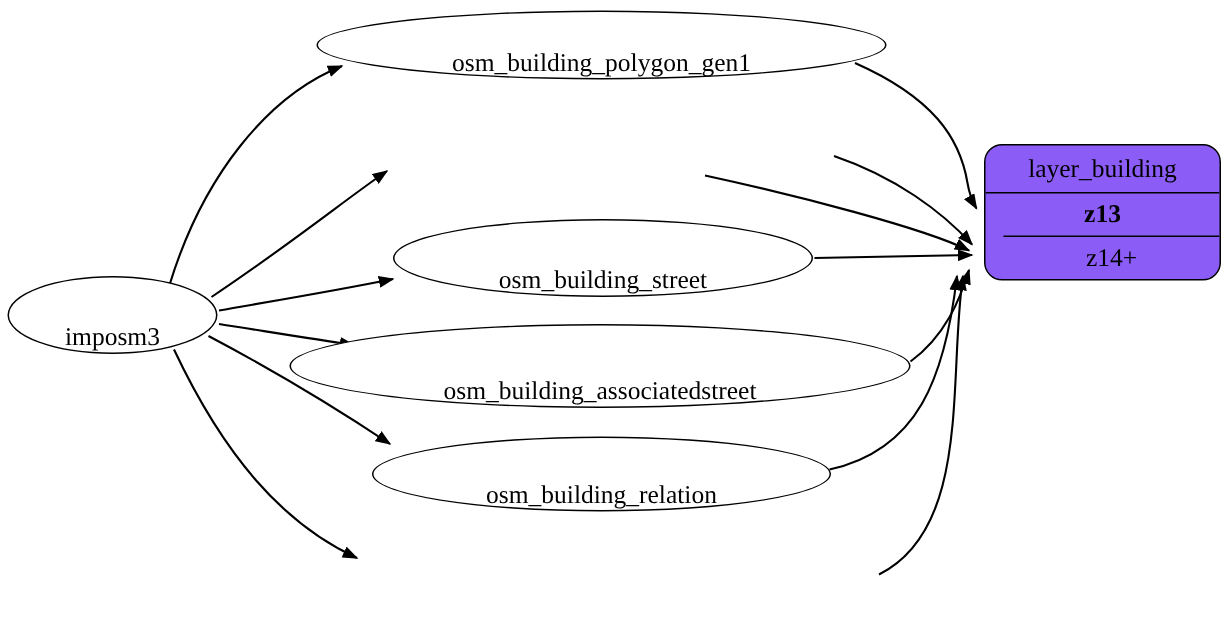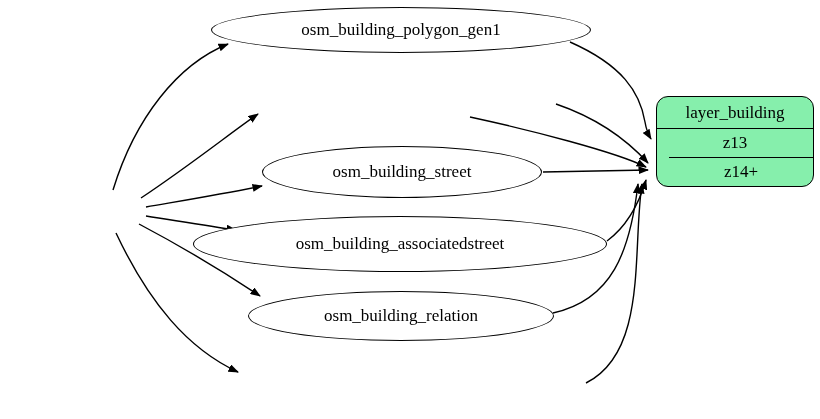--- a/index.html
+++ b/index.html
@@ -14,21 +14,21 @@
   .node{
     position:absolute;
     display:flex;align-items:center;justify-content:center;
     background:#ffffff;
     border:1.4px solid #000000;
     box-sizing:border-box;
     font-size:17px;color:#000000;
     white-space:nowrap;
     z-index:2;
   }
-  .ellipse{border-radius:50%;}
+  .ellipse{border-radius:50%;align-items:flex-end;}
   .record{
     position:absolute;
     border:1.6px solid #000000;
     border-radius:12px;
     box-sizing:border-box;
     overflow:hidden;
     z-index:2;
     font-size:17px;color:#000000;
   }
   .record .row{
@@ -60,44 +60,47 @@
       <path d="M570,42 C622,65 640,92 645,122 C646,128 648,134 651,139" marker-end="url(#arrow)"></path>
       <path d="M556,104 C597,118 628,141 648,163" marker-end="url(#arrow)"></path>
       <path d="M470,117 C530,130 616,152 646,167" marker-end="url(#arrow)"></path>
       <path d="M543,172 L648,170" marker-end="url(#arrow)"></path>
       <path d="M607,241 C630,224 640,200 646,180" marker-end="url(#arrow)"></path>
       <path d="M553,313 C612,300 630,252 638,184" marker-end="url(#arrow)"></path>
       <path d="M586,383 C648,352 632,250 642,184" marker-end="url(#arrow)"></path>
     </g>
   </svg>
 
+  <div class="node ellipse" style="left:5px;top:184px;width:140px;height:52px;">
+    <span>imposm3</span>
+  </div>
 
   <div class="node ellipse" style="left:211px;top:7px;width:380px;height:46px;">
     <span>osm_building_polygon_gen1</span>
   </div>
 
 
   <div class="node ellipse" style="left:193px;top:216px;width:414px;height:56px;">
     <span>osm_building_associatedstreet</span>
   </div>
 
   <div class="node ellipse" style="left:262px;top:146px;width:280px;height:52px;">
     <span>osm_building_street</span>
   </div>
 
   <div class="node ellipse" style="left:248px;top:291px;width:306px;height:50px;">
     <span>osm_building_relation</span>
   </div>
 
 
-  <div class="record" style="left: 656px; top: 96px; width: 158px; height: 91px; background-color: #86efac;">
+  <div class="record" style="left: 656px; top: 96px; width: 158px; height: 91px; background-color: #8b5cf6;">
     <div class="row" style="height:31px;">
       <span>layer_building</span>
     </div>
-    <div class="row" style="height:29px;">
+    <div class="row" style="height:29px;font-weight:bold;">
       <span>z13</span>
     </div>
     <div class="row" style="height:29px;margin-left:12px;">
       <span>z14+</span>
     </div>
   </div>
 
 </div>
 
 </body></html>

